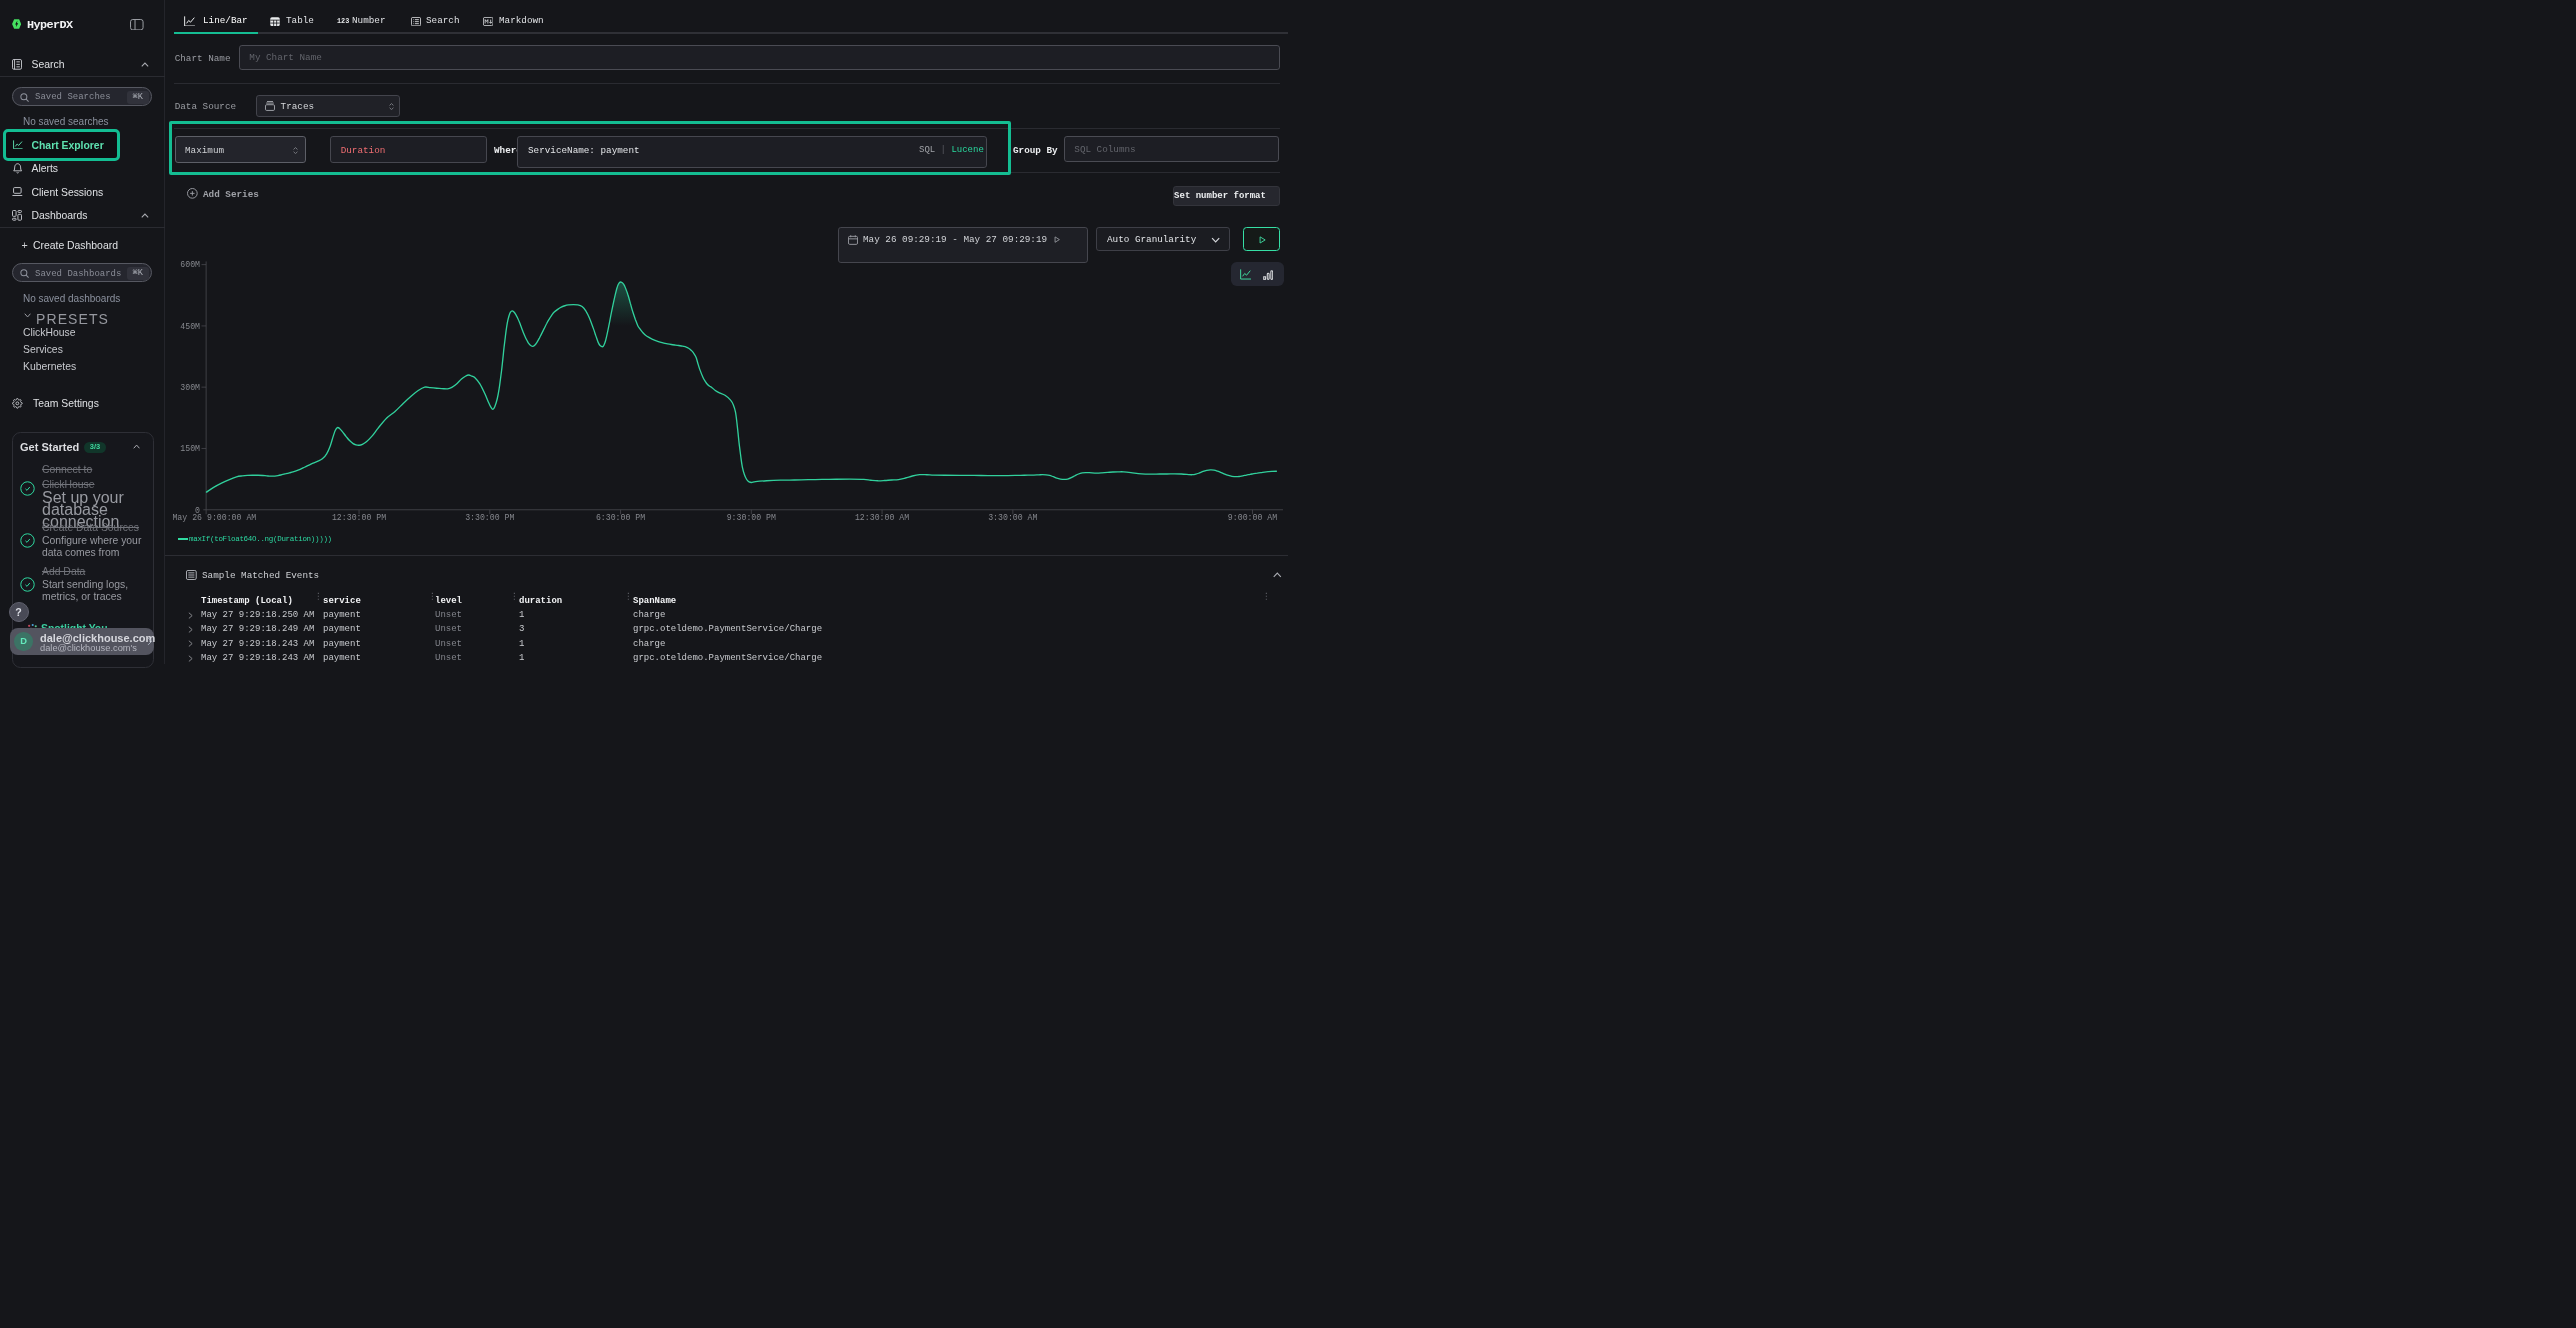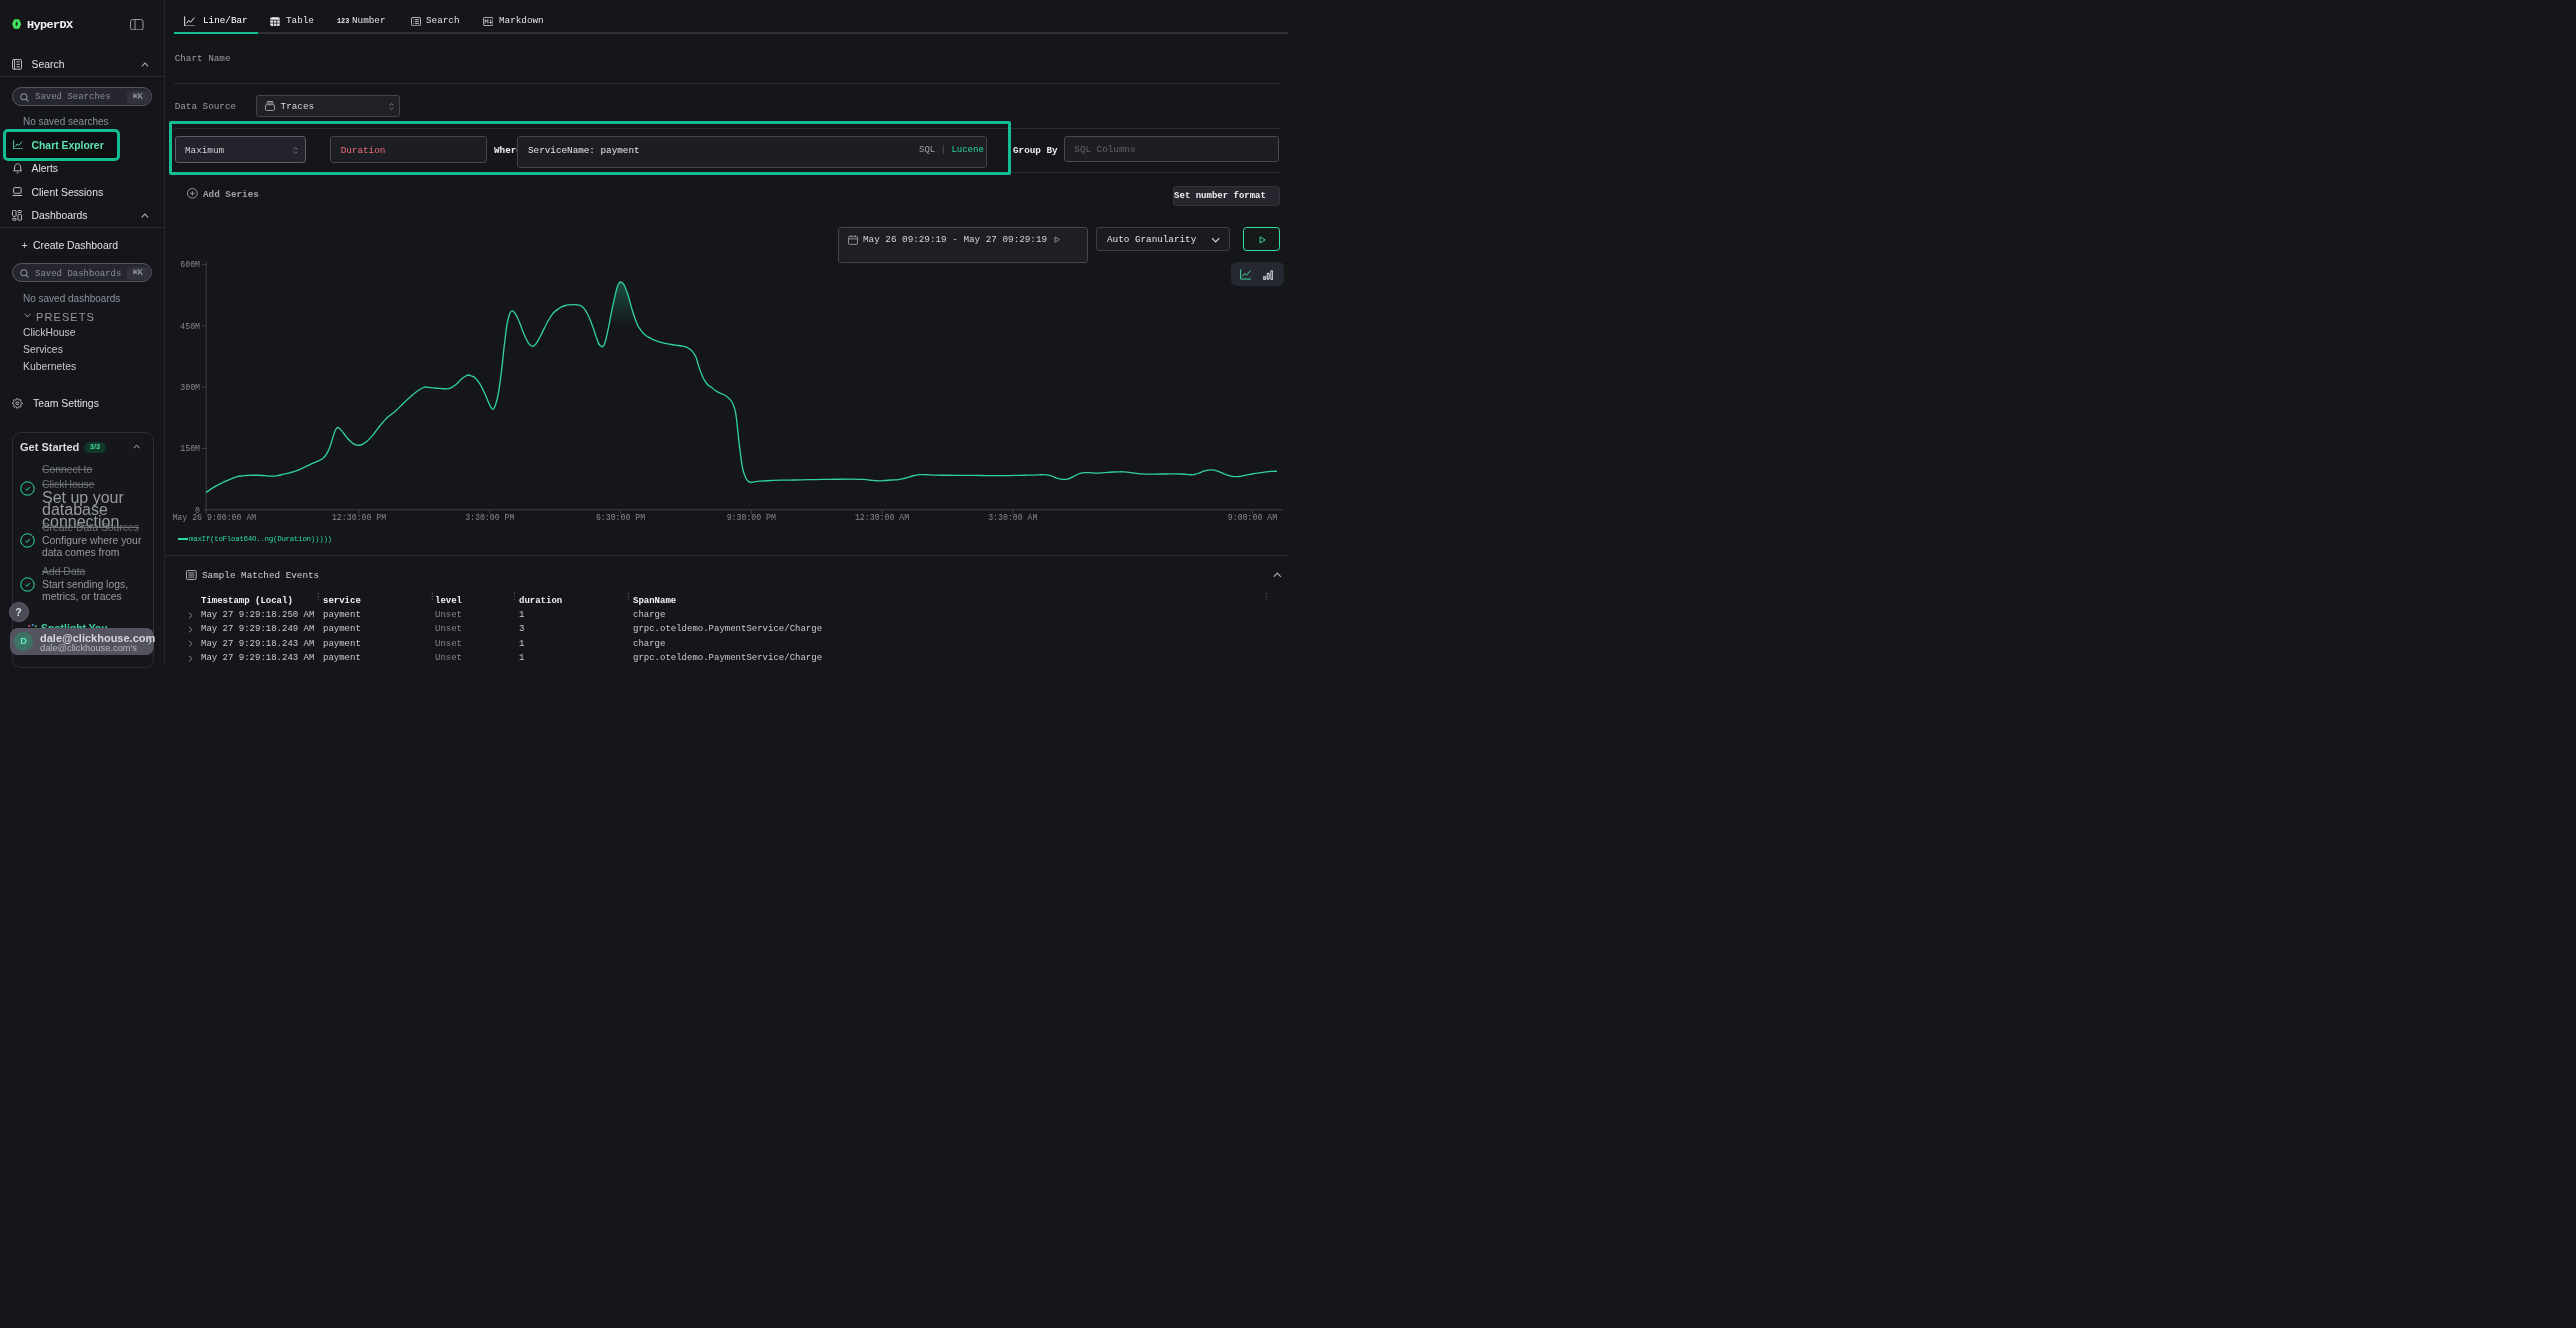--- a/index.html
+++ b/index.html
@@ -93,21 +93,21 @@
         <line x1="8.6" y1="8.6" x2="12" y2="12"></line>
       </svg>
     <div class="abs m" style="left:22px;top:4.7px;font-size:9px;color:#8a8d97;">Saved Dashboards</div>
     <div class="abs m" style="left:114px;top:2.9px;width:21.5px;height:13.6px;background:#31323b;border-radius:2.9px;font-size:8.6px;color:#aaadb5;text-align:center;line-height:13px;">⌘K</div>
   </div>
   <div class="abs" style="left:23px;top:293px;font-size:10px;color:#8b919e;">No saved dashboards</div>
 
   <svg class="abs" style="left:23.6px;top:313px;" width="7.2" height="5" viewBox="0 0 10 7" fill="none" stroke="#9a9ca3" stroke-width="1.4">
       <polyline points="1,1 5,5.5 9,1"></polyline>
     </svg>
-  <div class="abs" style="left:36px;top:311px;font-size:11px;letter-spacing:1.1px;color:#96989f;">PRESETS</div>
+  <div class="abs" style="left:36px;top:311px;font-size:14px;letter-spacing:1.1px;color:#96989f;">PRESETS</div>
   <div class="abs" style="left:23px;top:327px;font-size:10.4px;color:#c7c9ce;">ClickHouse</div>
   <div class="abs" style="left:23px;top:344px;font-size:10.4px;color:#c7c9ce;">Services</div>
   <div class="abs" style="left:23px;top:361px;font-size:10.4px;color:#c7c9ce;">Kubernetes</div>
 
   <svg class="abs" style="left:12px;top:398px;" width="10.7" height="10.7" viewBox="0 0 24 24" fill="none" stroke="#c9cbd0" stroke-width="2">
     <circle cx="12" cy="12" r="3.2"></circle>
     <path d="M19.4 15a1.65 1.65 0 0 0 .33 1.82l.06.06a2 2 0 1 1-2.83 2.83l-.06-.06a1.65 1.65 0 0 0-1.82-.33 1.65 1.65 0 0 0-1 1.51V21a2 2 0 1 1-4 0v-.09A1.65 1.65 0 0 0 9 19.4a1.65 1.65 0 0 0-1.82.33l-.06.06a2 2 0 1 1-2.83-2.83l.06-.06a1.65 1.65 0 0 0 .33-1.82 1.65 1.65 0 0 0-1.51-1H3a2 2 0 1 1 0-4h.09A1.65 1.65 0 0 0 4.6 9a1.65 1.65 0 0 0-.33-1.82l-.06-.06a2 2 0 1 1 2.83-2.83l.06.06a1.65 1.65 0 0 0 1.82.33H9a1.65 1.65 0 0 0 1-1.51V3a2 2 0 1 1 4 0v.09a1.65 1.65 0 0 0 1 1.51 1.65 1.65 0 0 0 1.82-.33l.06-.06a2 2 0 1 1 2.83 2.83l-.06.06a1.65 1.65 0 0 0-.33 1.82V9a1.65 1.65 0 0 0 1.51 1H21a2 2 0 1 1 0 4h-.09a1.65 1.65 0 0 0-1.51 1z"></path>
   </svg>
   <div class="abs nav-t" style="left:33px;top:398px;">Team Settings</div>
 
@@ -197,20 +197,23 @@
   <div class="abs m" style="left:261px;top:15.4px;font-size:9.3px;color:#e0e2e5;">Search</div>
 
   <svg class="abs" style="left:318px;top:17px;" width="10.4" height="9" viewBox="0 0 14.5 12.5" fill="none" stroke="#e6e8ea" stroke-width="1.1">
     <rect x="0.55" y="0.55" width="13.4" height="11.4" rx="2"></rect>
     <path d="M3 9 L3 3.6 L4.9 6.2 L6.8 3.6 L6.8 9" fill="none"></path>
     <path d="M10.7 3.6 L10.7 8.6 M8.9 6.9 L10.7 8.8 L12.5 6.9" fill="none"></path>
   </svg>
   <div class="abs m" style="left:334px;top:15.4px;font-size:9.3px;color:#e0e2e5;">Markdown</div>
 
   <div class="lbl" style="left:9.7px;top:53px;">Chart Name</div>
+  <div class="inp" style="left:74px;top:45px;width:1041px;height:25px;border-color:#4a4b53;">
+    <div class="abs m" style="left:9.3px;top:6.4px;font-size:9.3px;color:#62646b;">My Chart Name</div>
+  </div>
   <div class="hr" style="left:9px;top:83px;width:1106px;"></div>
 
   <div class="lbl" style="left:9.7px;top:101px;">Data Source</div>
   <div class="inp" style="left:91px;top:95px;width:144px;height:21.5px;background:#202127;border-color:#43444c;">
     <svg class="abs" style="left:7.9px;top:5.4px;" width="10" height="10" viewBox="0 0 14 14" fill="none" stroke="#b0b2b8" stroke-width="1.2">
       <rect x="0.7" y="5.2" width="12.6" height="8" rx="1.6"></rect>
       <line x1="1.6" y1="2.9" x2="12.4" y2="2.9"></line>
       <line x1="2.8" y1="0.7" x2="11.2" y2="0.7"></line>
     </svg>
     <div class="abs m" style="left:23.6px;top:5px;font-size:9.3px;color:#d6d8db;">Traces</div>

